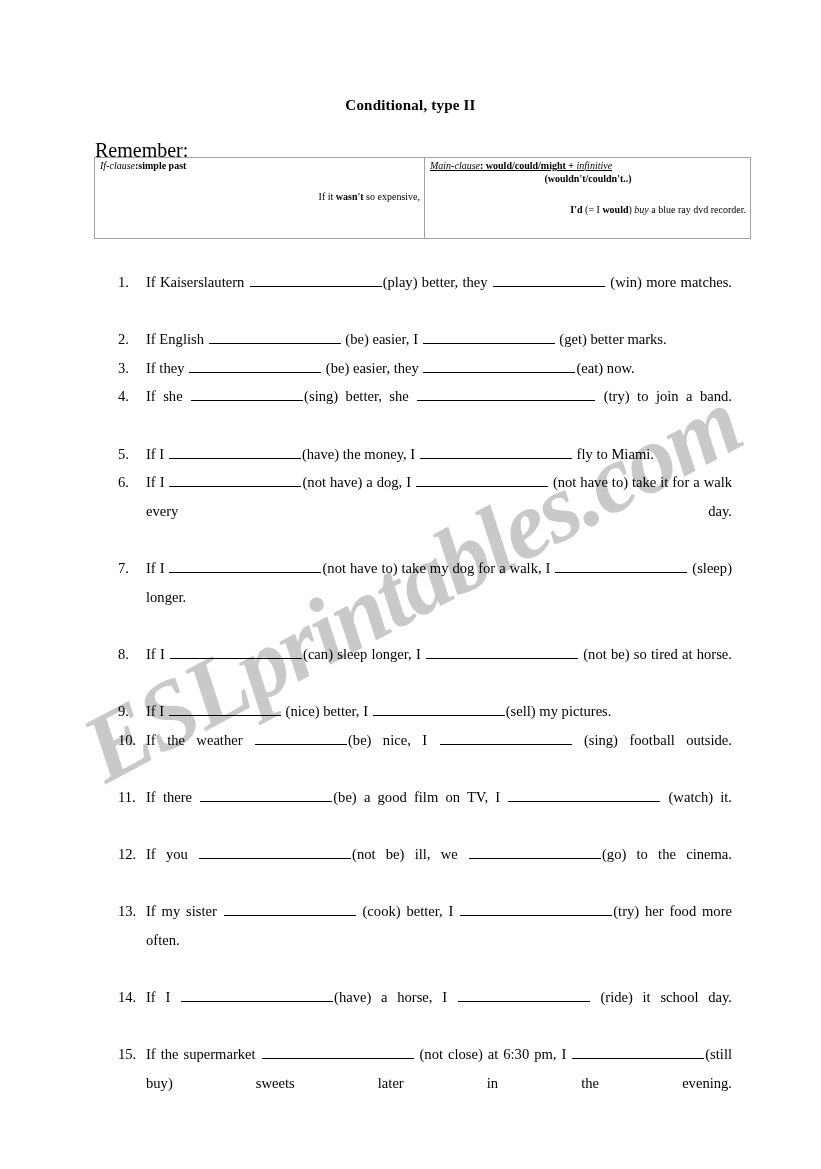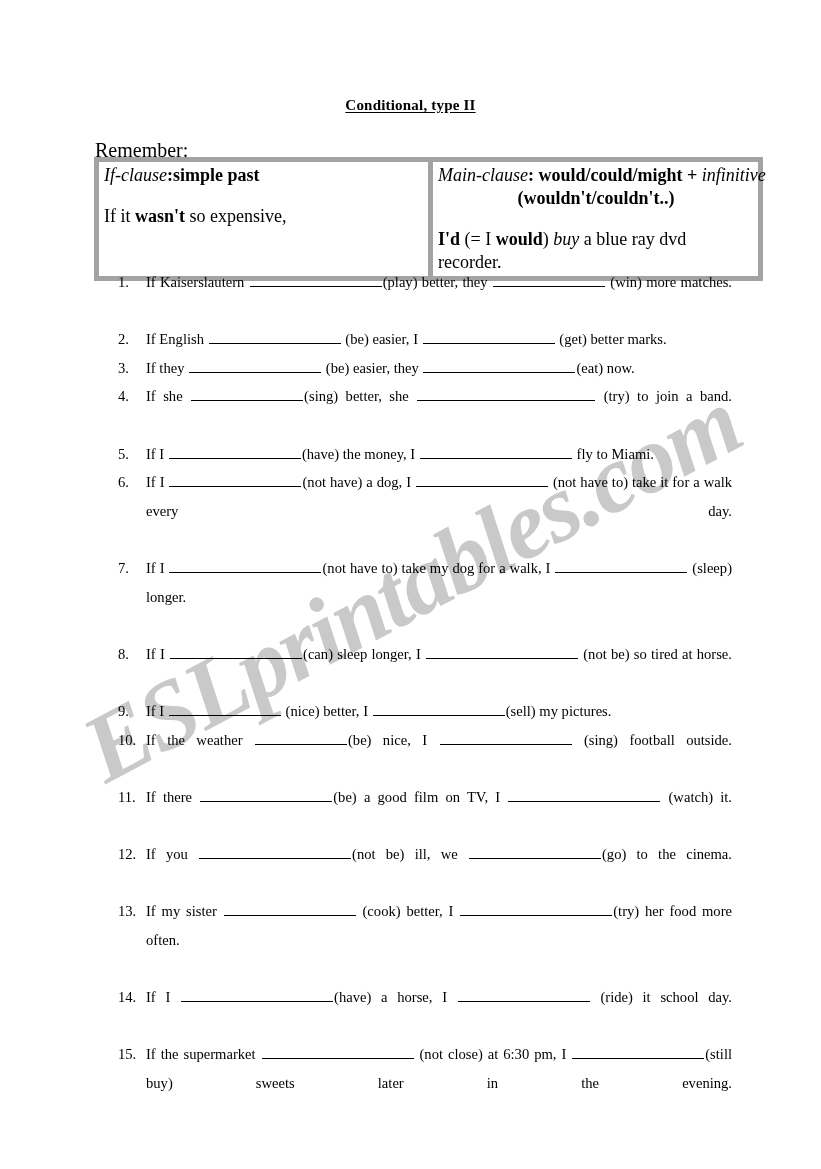--- a/index.html
+++ b/index.html
@@ -45,21 +45,20 @@
     position: absolute;
     left: 0;
     top: 97px;
     width: 821px;
     text-align: center;
     font-size: 15px;
     font-weight: bold;
     letter-spacing: 0.2px;
   }
   .title span.ttl {
-    text-decoration: underline;
     text-underline-offset: 2px;
     margin-top: 9px;
   }
 
   
   .remember {
     position: absolute;
     left: 95px;
     top: 139px;
     font-size: 20px;
@@ -68,33 +67,33 @@
   
   .gtable {
     position: absolute;
     left: 94px;
     top: 157px;
     width: 638px;
     border-collapse: collapse;
     table-layout: fixed;
   }
   .gtable td {
-    border: 5px solid #a3a3a3;
+    border: 1px solid #a3a3a3;
     vertical-align: top;
-    font-size: 18px;
+    font-size: 10px;
     line-height: 1.28;
     padding: 2px 4px 2px 5px;
     height: 76px;
   }
   .gtable td.left  { width: 320px; }
   .gtable td.right { width: 316px; }
   .cell-head { white-space: nowrap; }
-  .cell-head.rt { text-align: left; }
+  .cell-head.rt { text-align: left; text-decoration: underline; }
   .cell-sub { text-align: center; font-weight: bold; }
-  .cell-ex { margin-top: 18px; }
+  .cell-ex { margin-top: 18px; text-align: right; }
   .it { font-style: italic; }
   .bd { font-weight: bold; }
 
   
   .list {
     position: absolute;
     left: 118px;
     top: 268px;
     width: 614px;
     font-size: 14.6px;

